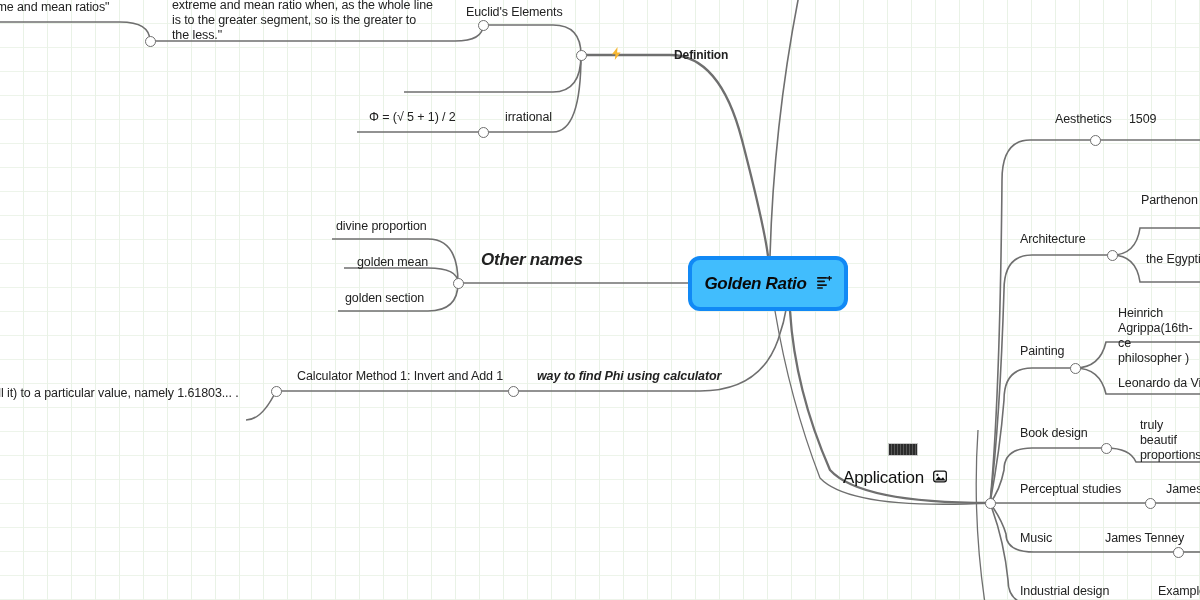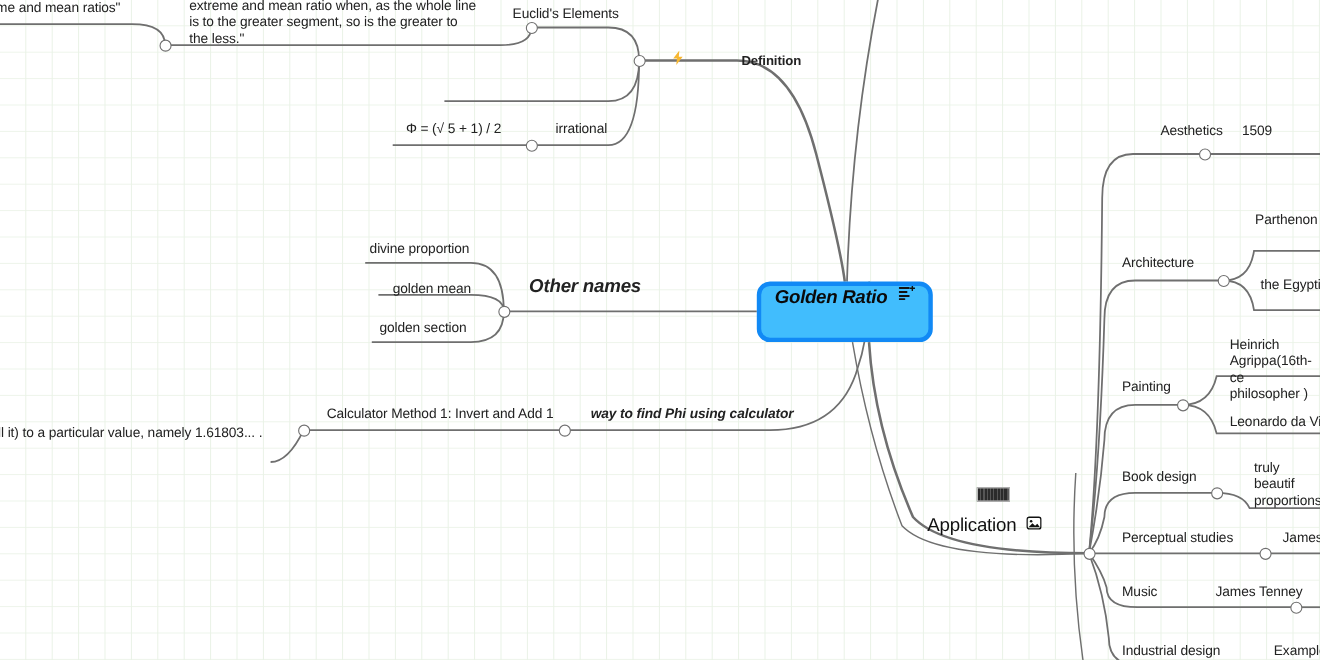--- a/index.html
+++ b/index.html
@@ -81,21 +81,21 @@
     position: absolute;
     left: 688px;
     top: 256px;
     width: 160px;
     height: 55px;
     box-sizing: border-box;
     background: #41bdfd;
     border: 4px solid #1189f5;
     border-radius: 12px;
     display: flex;
-    align-items: flex-start;
+    align-items: center;
     justify-content: center;
     gap: 10px;
   }
   #root-node .root-title {
     font-size: 17px;
     font-weight: bold;
     font-style: italic;
     color: #0a0a0a;
     letter-spacing: -0.3px;
   }

